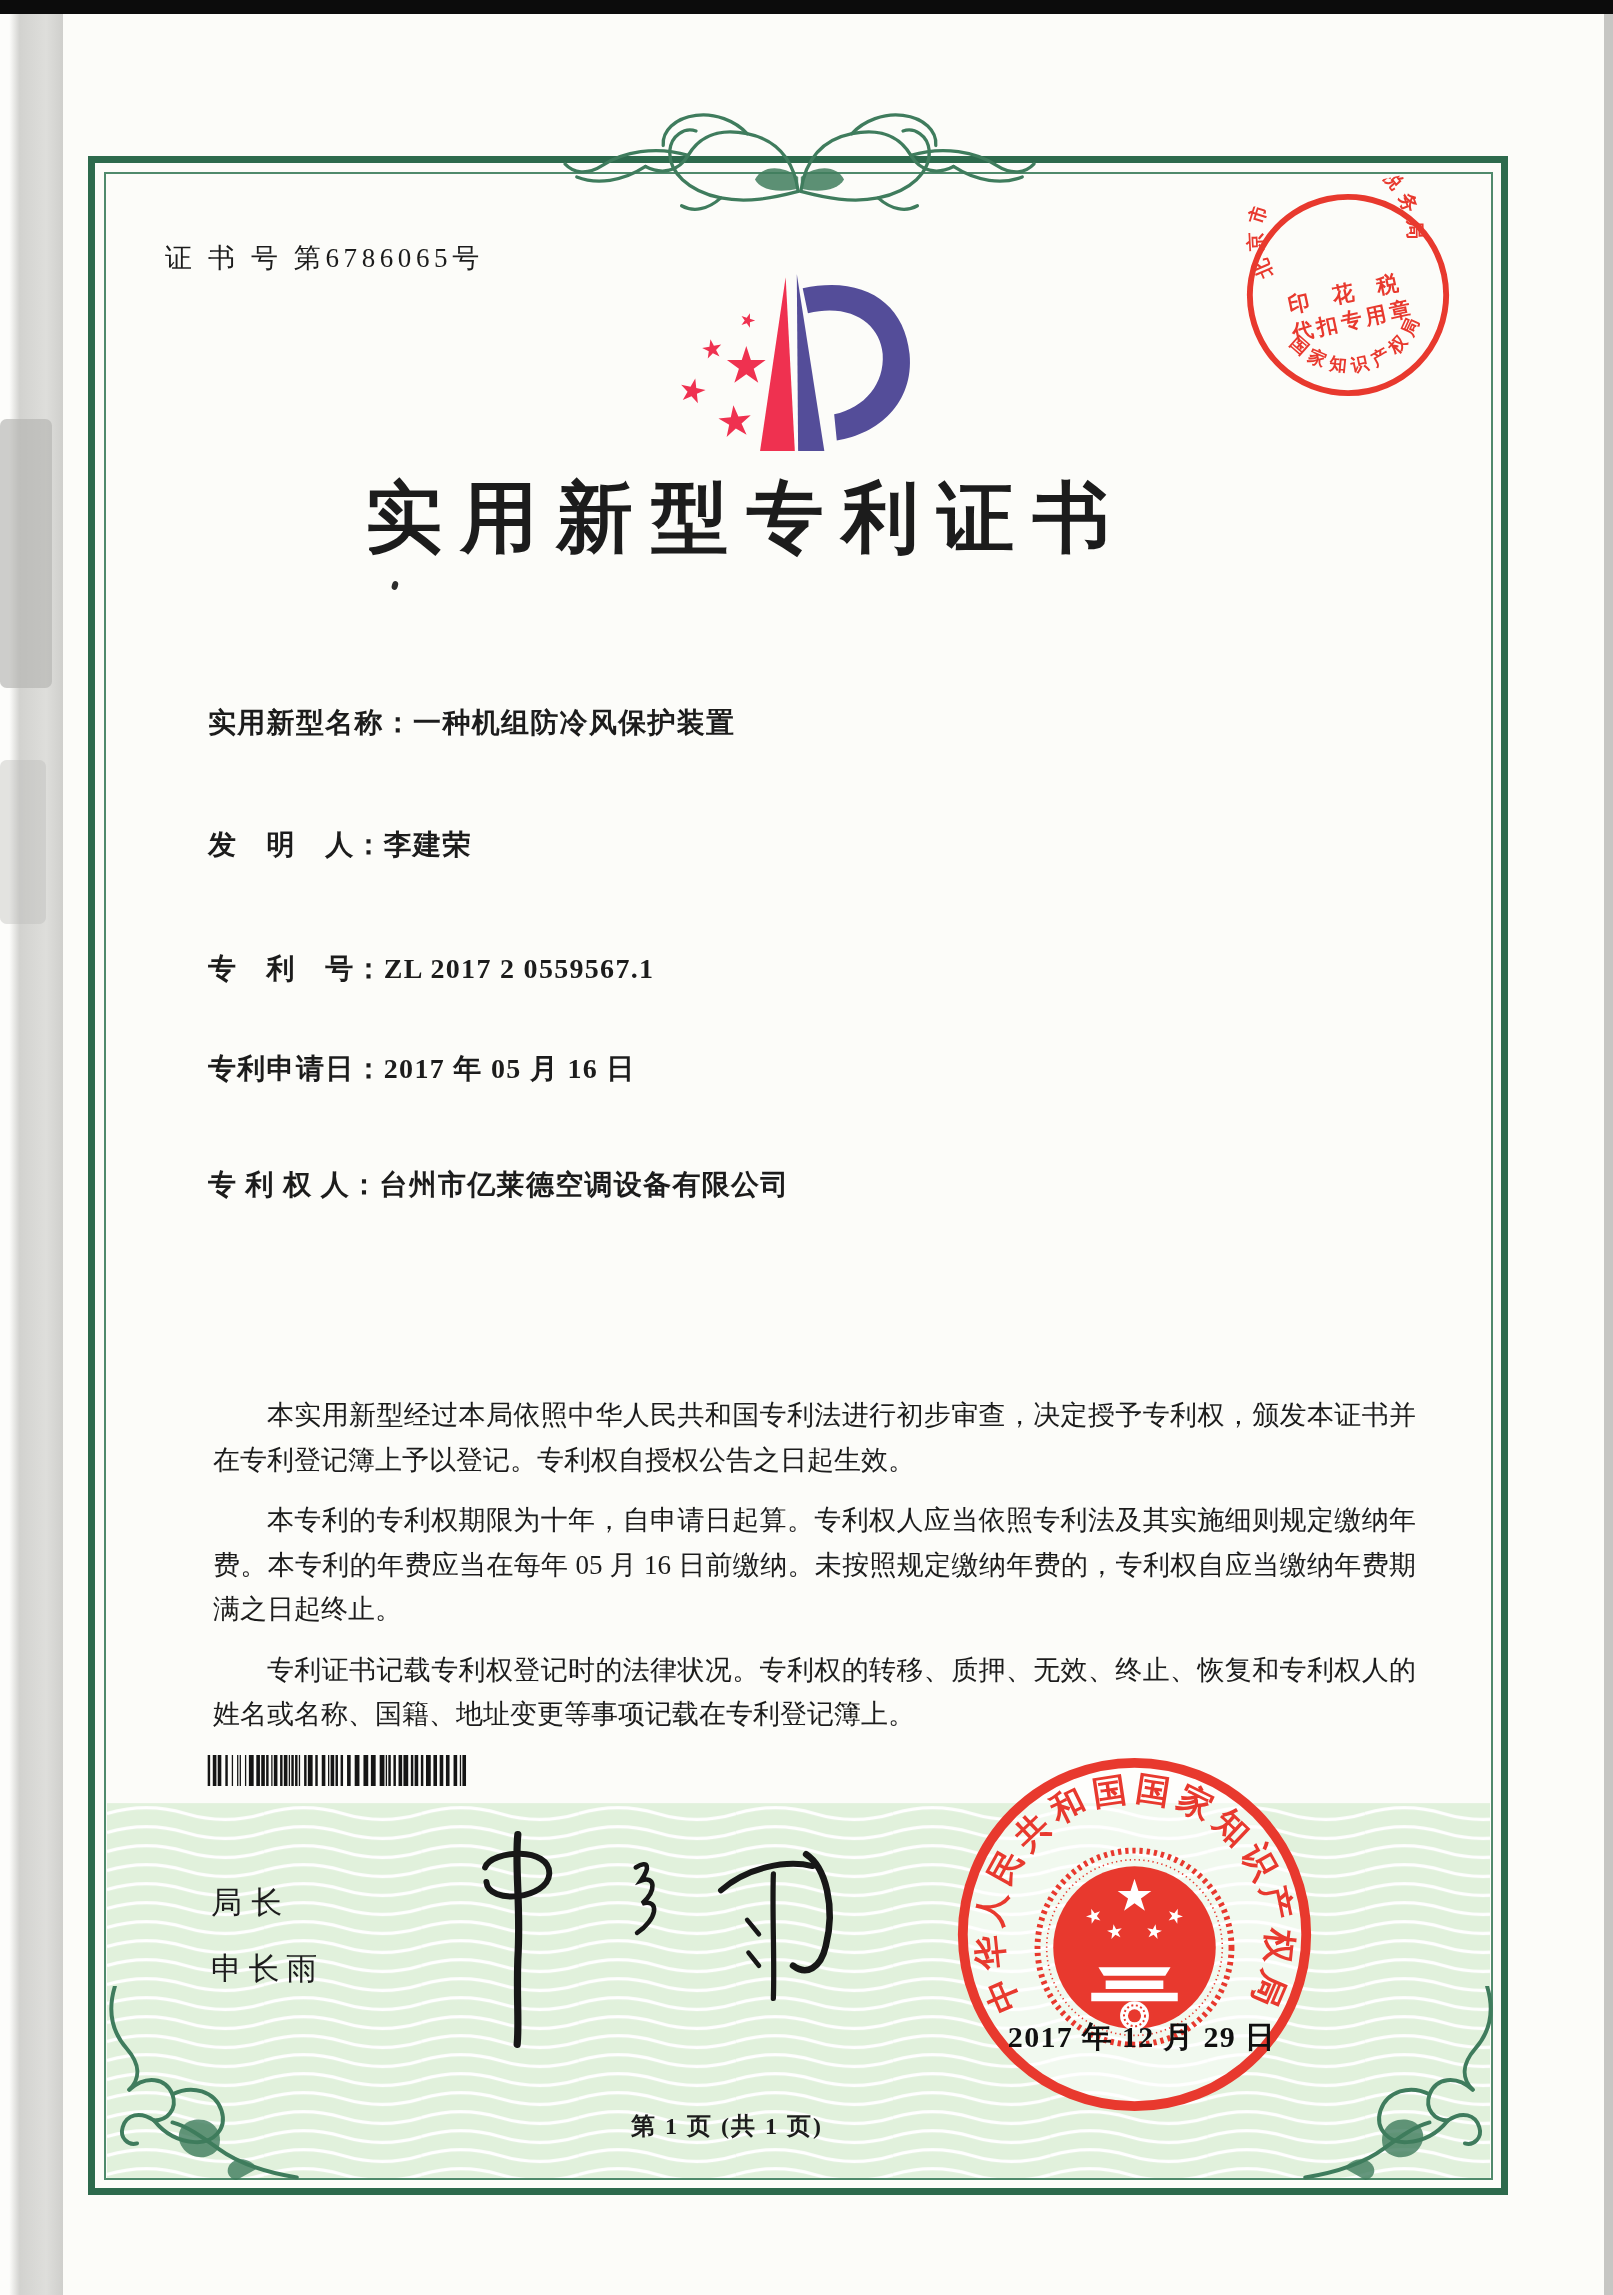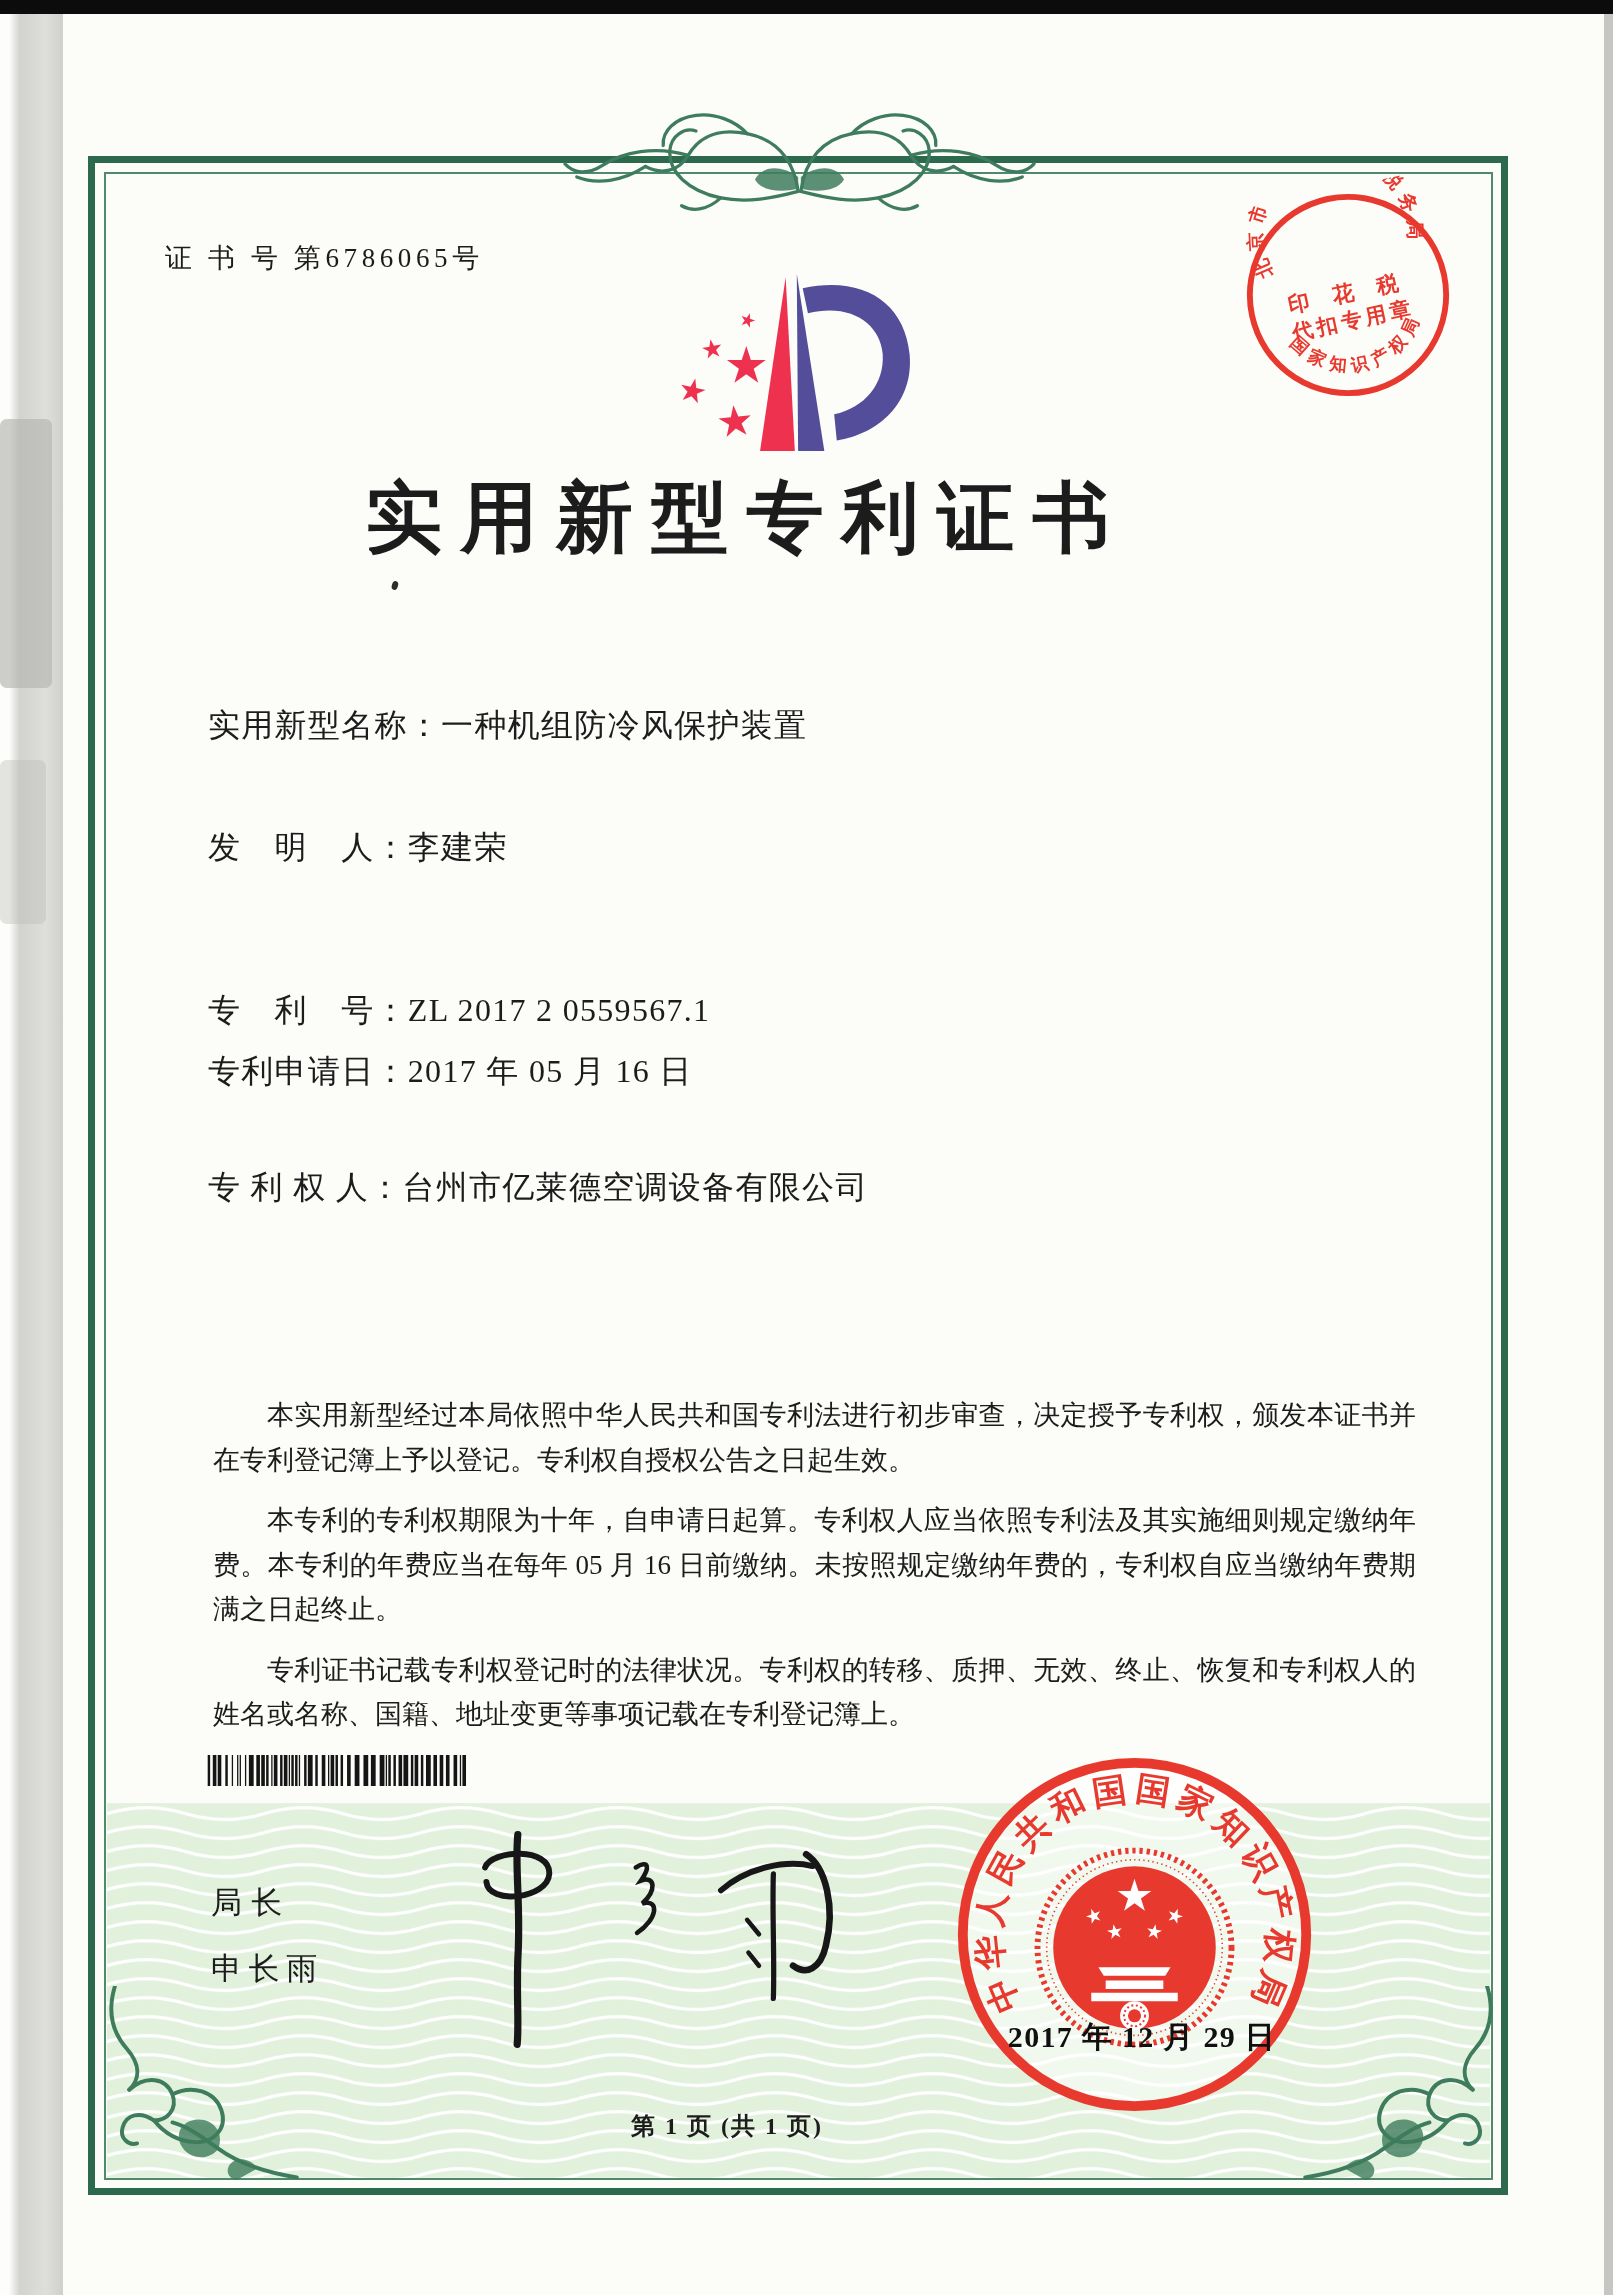--- a/index.html
+++ b/index.html
@@ -14,21 +14,21 @@
   .scan-smudge2{left:0;top:760px;width:46px;height:164px;background:#bcbcb9;opacity:.4;border-radius:6.6px;}
   .scan-right{left:1604px;top:14.4px;width:9.2px;height:2281px;background:#c6c6c3;}
   .paper{left:63px;top:14.4px;width:1541px;height:2281px;background:#fcfcf9;}
   
   .frame-outer{left:88px;top:156px;width:1420px;height:2039px;border:7.9px solid var(--border_green);box-sizing:border-box;}
   .frame-inner{left:104px;top:172px;width:1389px;height:2008px;border:2.6px solid var(--border_green_light);box-sizing:border-box;}
   
   .cert-no{left:165px;top:240px;font-size:27px;letter-spacing:4.6px;}
   .title{left:88px;top:467px;width:1317px;text-align:center;font-size:77px;font-weight:700;letter-spacing:18.3px;}
   .ink-dot{left:392px;top:581px;width:5.9px;height:8.5px;background:#2c2c2c;border-radius:50%;transform:rotate(18deg);}
-  .field{left:208px;font-size:32px;letter-spacing:1.3px;white-space:nowrap;}
+  .field{left:208px;font-size:28px;letter-spacing:1.3px;white-space:nowrap;font-weight:bold;}
   .paras{left:197px;top:1377px;width:1235px;font-size:27px;line-height:1.65;text-align:justify;}
   .paras p{margin:16px;text-indent:2em;}
   .issuer-title{left:211px;top:1882px;font-size:31px;letter-spacing:9.2px;}
   .issuer-name{left:211px;top:1948px;font-size:31px;letter-spacing:6.6px;}
   .seal-date{left:988px;top:2017px;width:308px;text-align:center;font-size:30px;letter-spacing:1.3px;color:#101010;font-weight:600;}
   .footer{left:432px;top:2110px;width:590px;text-align:center;font-size:24px;letter-spacing:2px;font-weight:bold;}
   .ring{font-weight:700;fill:var(--stamp_red);}
   .stamp-center{font-weight:700;fill:var(--stamp_red);}
 </style>
 </head>
@@ -127,21 +127,21 @@
 
   <div class="abs title">实用新型专利证书</div>
   <div class="abs ink-dot"></div>
 
   <div class="abs field" style="top:704px">
     <span>实用新型名称：</span><span>一种机组防冷风保护装置</span>
   </div>
   <div class="abs field" style="top:826px">
     <span>发　明　人：</span><span>李建荣</span>
   </div>
-  <div class="abs field" style="top:989px">
+  <div class="abs field" style="top:950px">
     <span>专　利　号：</span><span>ZL 2017 2 0559567.1</span>
   </div>
   <div class="abs field" style="top:1050px">
     <span>专利申请日：</span><span>2017 年 05 月 16 日</span>
   </div>
   <div class="abs field" style="top:1166px">
     <span>专 利 权 人：</span><span>台州市亿莱德空调设备有限公司</span>
   </div>
 
   <div class="abs paras">

